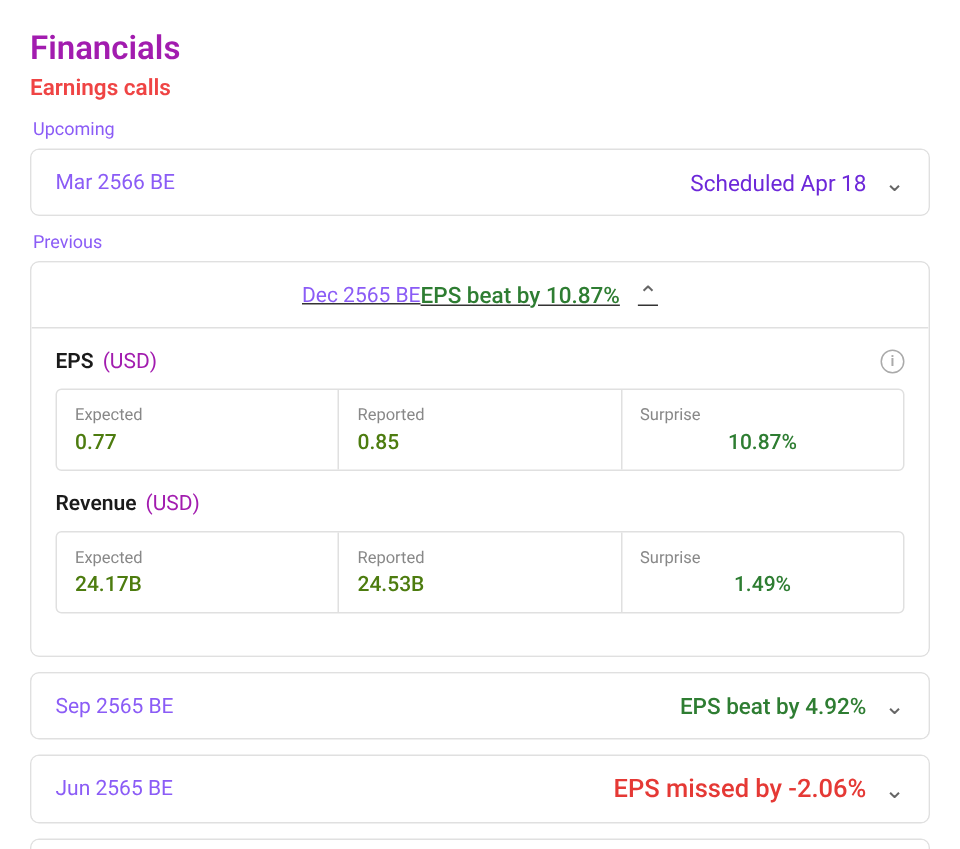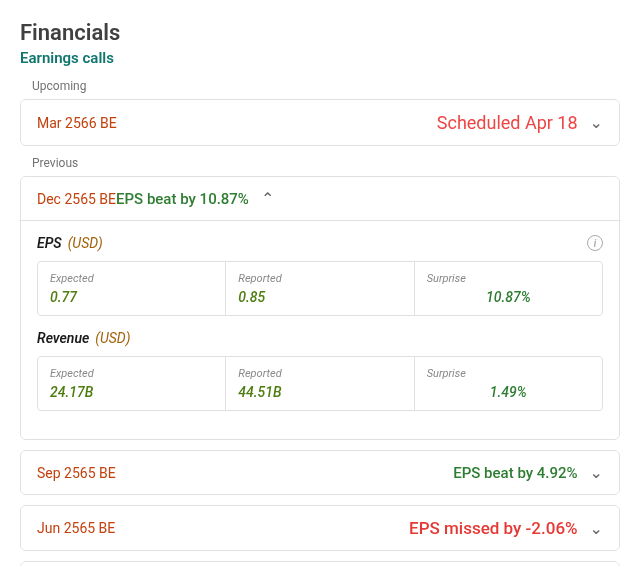--- a/index.html
+++ b/index.html
@@ -7,94 +7,93 @@
       font-family: -apple-system, BlinkMacSystemFont, 'Segoe UI', Roboto, sans-serif;
       background: #fff;
       color: #333;
       font-size: 14px;
       padding: 20px;
       width: 640px;
     }
     .page-title {
       font-size: 22px;
       font-weight: 600;
-      color: #404040;
+      color: #a21caf;
       margin-bottom: 4px;
     }
     .section-title {
       font-size: 15px;
       font-weight: 600;
-      color: #0f766e;
+      color: #ef4444;
       margin-bottom: 12px;
     }
     .label-small {
       font-size: 12px;
-      color: #737373;
+      color: #8b5cf6;
       margin-bottom: 6px;
-      margin-left: 12px;
+      margin-left: 2px;
     }
     .card {
       border: 1px solid #e0e0e0;
       border-radius: 6px;
       margin-bottom: 10px;
       overflow: hidden;
     }
     .card-row {
       display: flex;
       align-items: center;
       justify-content: space-between;
       padding: 12px 16px;
       background: #fff;
     }
     .card-row-label {
       font-size: 14px;
-      color: #c2410c;
+      color: #8b5cf6;
     }
     .card-row-right {
       display: flex;
       align-items: center;
       gap: 12px;
     }
     .scheduled-text {
-      font-size: 18px;
-      color: #ef4444;
+      font-size: 15px;
+      color: #6d28d9;
     }
     .chevron {
       font-size: 16px;
       color: #666;
       cursor: pointer;
     }
     .eps-beat {
       font-size: 15px;
       color: #2e7d32;
       font-weight: 500;
     }
     .eps-miss {
       font-size: 17px;
       color: #e53935;
       font-weight: 500;
     }
     .expanded-section {
       border-top: 1px solid #e0e0e0;
       padding: 14px 16px;
       background: #fff;
-      font-style: italic;
     }
     .metric-title {
       font-size: 14px;
       font-weight: 600;
       color: #1a1a1a;
       margin-bottom: 10px;
       display: flex;
       align-items: center;
       gap: 6px;
     }
     .metric-title span.unit {
       font-weight: 400;
-      color: #a16207;
+      color: #a21caf;
     }
     .info-icon {
       width: 16px;
       height: 16px;
       border-radius: 50%;
       border: 1px solid #aaa;
       color: #aaa;
       font-size: 10px;
       display: inline-flex;
       align-items: center;
@@ -129,23 +128,24 @@
       color: #2e7d32;
       font-weight: 500;
       text-align: center;
     }
     .metric-block {
       margin-bottom: 14px;
     }
     .previous-header {
       display: flex;
       align-items: center;
-      justify-content: flex-start;
+      justify-content: center;
       padding: 12px 16px;
       background: #fff;
+      text-decoration: underline;
     }
     .card-with-expand {
       border: 1px solid #e0e0e0;
       border-radius: 6px;
       margin-bottom: 10px;
       overflow: hidden;
     }
   </style>
 </head>
 <body>
@@ -203,21 +203,21 @@
         <span>Revenue</span>
         <span class="unit">(USD)</span>
       </div>
       <div class="data-grid">
         <div class="data-cell">
           <div class="data-cell-label">Expected</div>
           <div class="data-cell-value">24.17B</div>
         </div>
         <div class="data-cell">
           <div class="data-cell-label">Reported</div>
-          <div class="data-cell-value">44.51B</div>
+          <div class="data-cell-value">24.53B</div>
         </div>
         <div class="data-cell">
           <div class="data-cell-label">Surprise</div>
           <div class="data-cell-value surprise-value">1.49%</div>
         </div>
       </div>
     </div>
   </div>
 </div>
 

